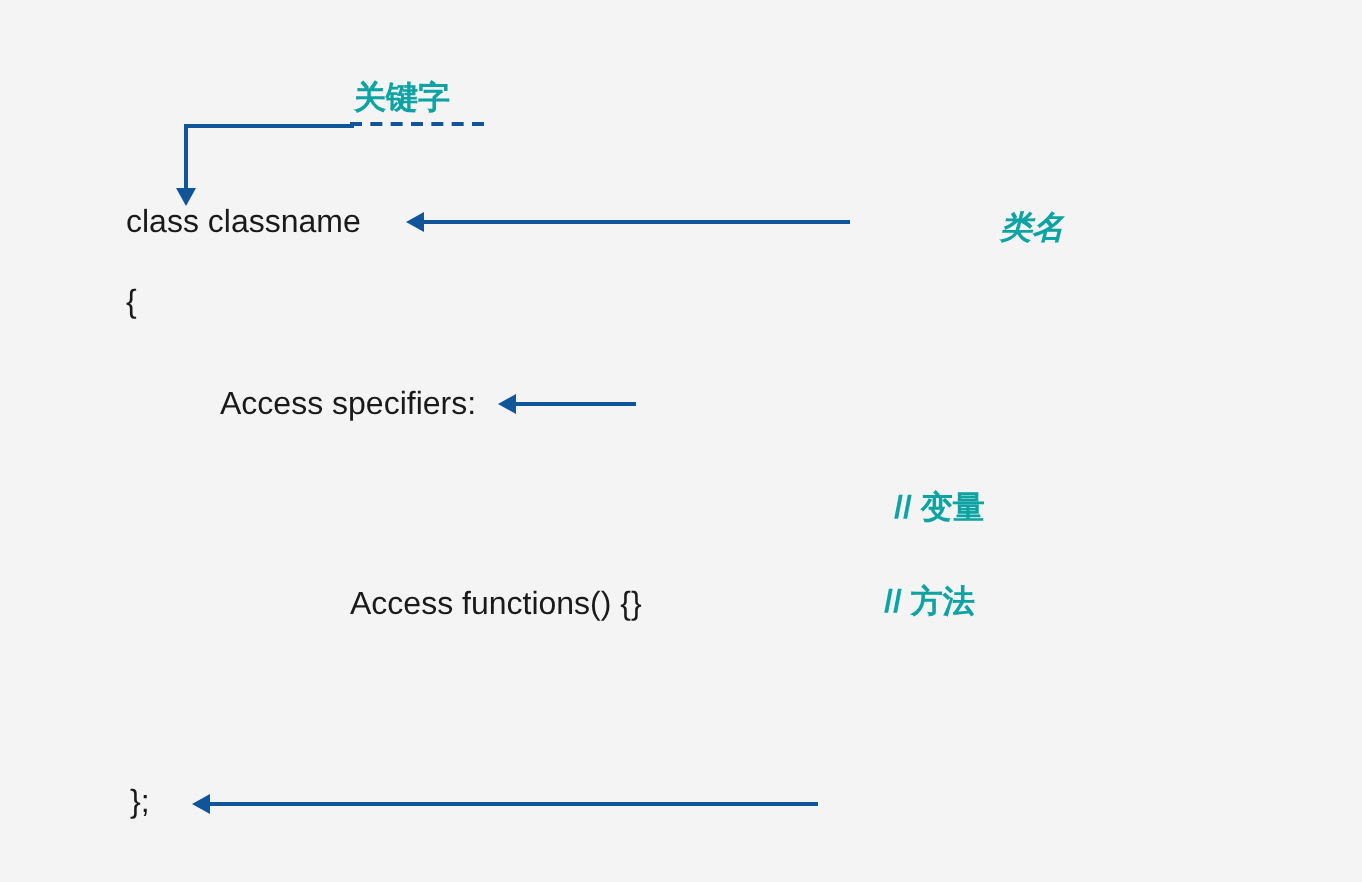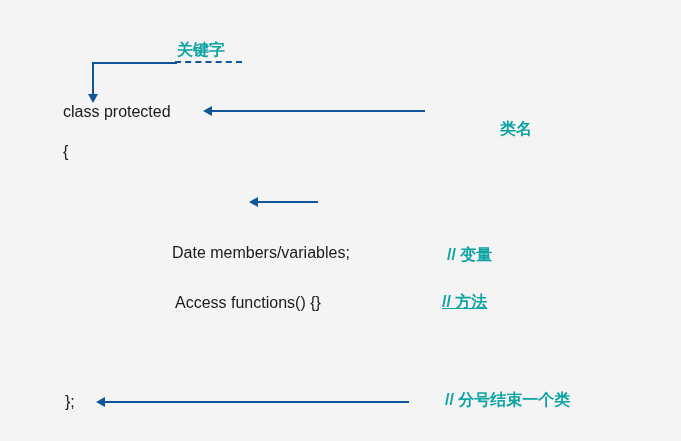--- a/index.html
+++ b/index.html
@@ -67,48 +67,47 @@
 
   <div class="abs teal" style="left:177px; top:41px;">关键字</div>
   <div class="abs dashed-underline" style="left:175px; top:61px; width:67px;"></div>
 
   <div class="abs">
     <div class="abs hline" style="left:92px; top:62px; width:85px;"></div>
     <div class="abs vline" style="left:92px; top:62px; height:33px;"></div>
     <div class="abs arrowhead-down" style="left:88px; top:94px;"></div>
   </div>
 
-  <div class="abs code" style="left:63px; top:103px;">class protected</div>
+  <div class="abs code" style="left:63px; top:103px;">class classname</div>
 
   <div class="abs">
     <div class="abs hline" style="left:210px; top:110px; width:215px;"></div>
     <div class="abs arrowhead-left" style="left:203px; top:106px;"></div>
   </div>
 
-  <div class="abs teal" style="left:500px; top:120px;">类名</div>
+  <div class="abs teal" style="left:500px; top:106px;font-style:italic;">类名</div>
 
   <div class="abs code" style="left:63px; top:143px;">{</div>
 
+  <div class="abs code" style="left:110px; top:194px;">Access specifiers:</div>
 
   <div class="abs">
     <div class="abs hline" style="left:257px; top:201px; width:61px;"></div>
     <div class="abs arrowhead-left" style="left:249px; top:197px;"></div>
   </div>
 
 
-  <div class="abs code" style="left:172px; top:244px;">Date members/variables;</div>
 
   <div class="abs teal" style="left:447px; top:246px;">// 变量</div>
 
   <div class="abs code" style="left:175px; top:294px;">Access functions() {}</div>
 
-  <div class="abs teal" style="left:442px; top:293px;text-decoration:underline;">// 方法</div>
+  <div class="abs teal" style="left:442px; top:293px;">// 方法</div>
 
   <div class="abs code" style="left:65px; top:393px;">};</div>
 
   <div class="abs">
     <div class="abs hline" style="left:104px; top:401px; width:305px;"></div>
     <div class="abs arrowhead-left" style="left:96px; top:397px;"></div>
   </div>
 
-  <div class="abs teal" style="left:445px; top:391px;">// 分号结束一个类</div>
 
 </div>
 
 </body></html>

